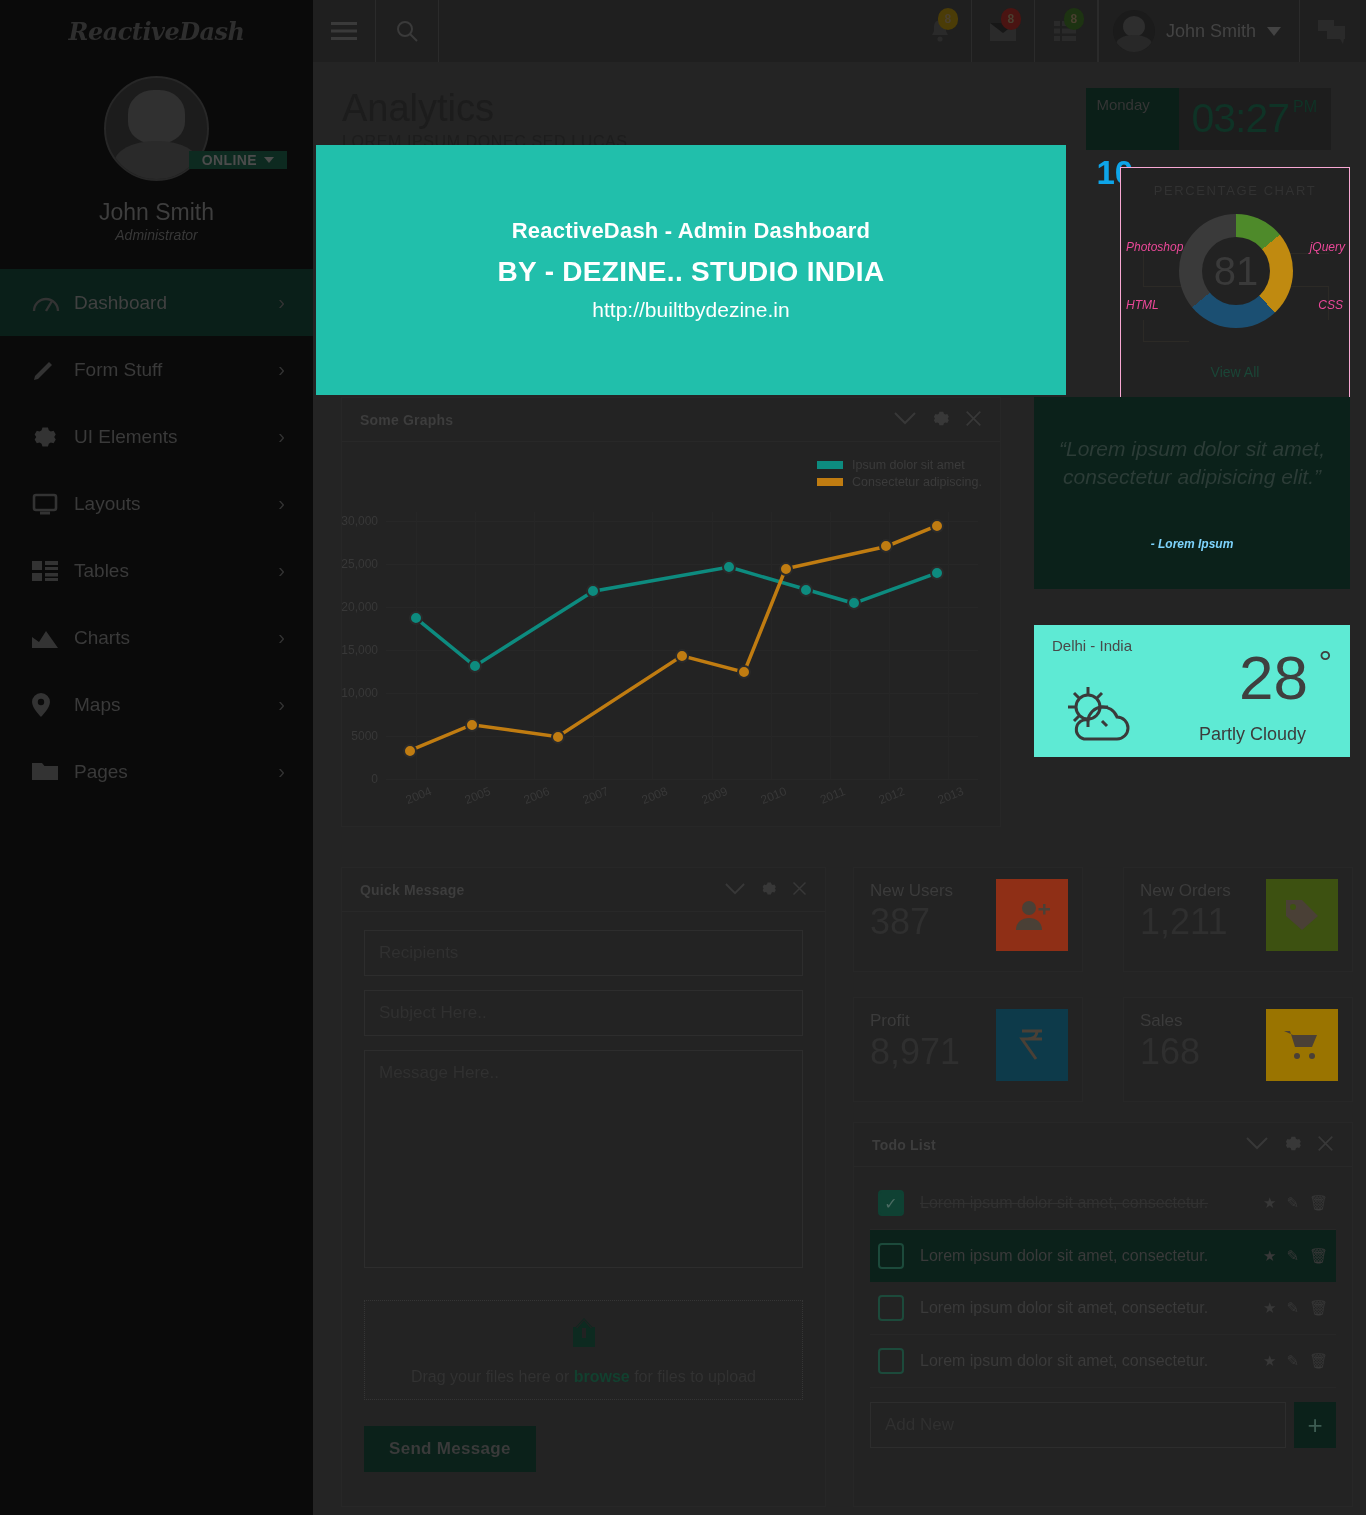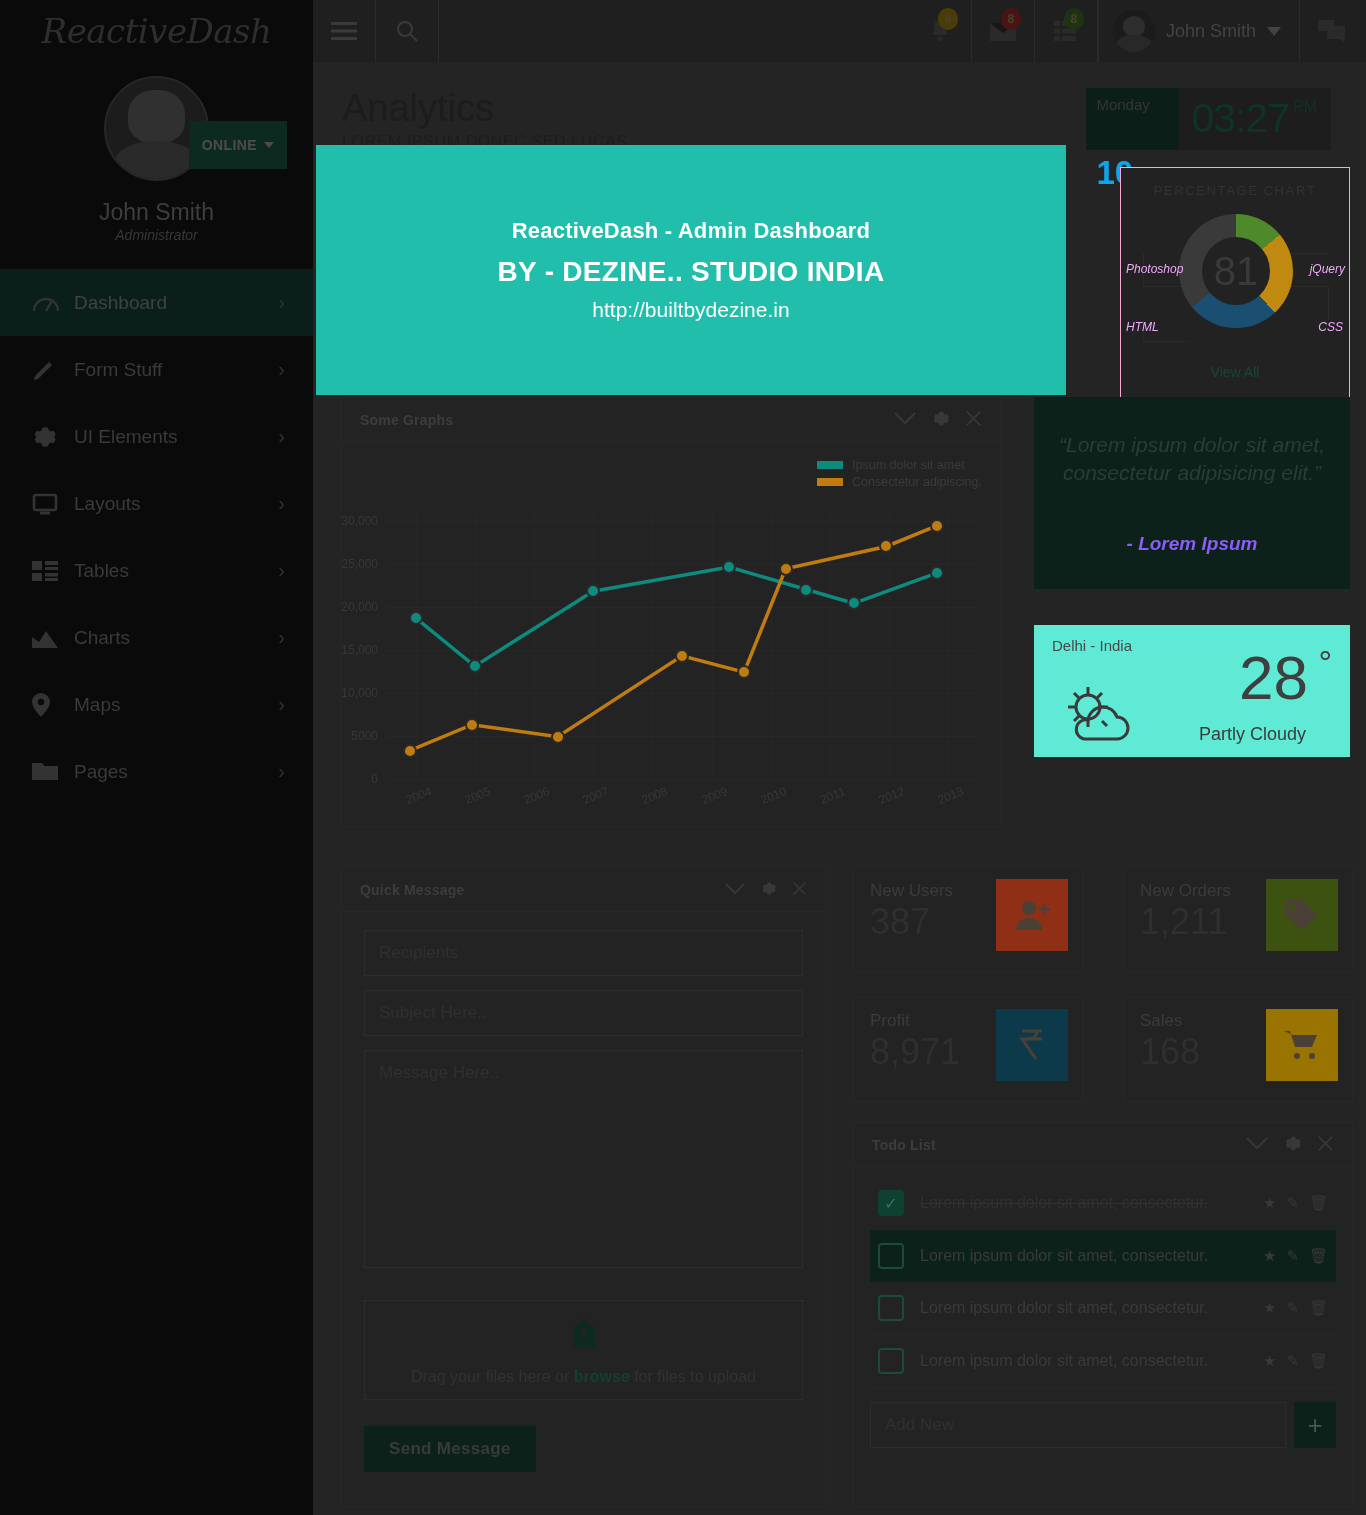--- a/index.html
+++ b/index.html
@@ -12,42 +12,42 @@
   
   #root { position: relative; width: 1366px; height: 1515px; background:#242424; }
 
   
   .sidebar {
     position: absolute; left:0; top:0; width:313px; height:1515px;
     background:#0a0a0a;
   }
   .brand {
     height:62px; display:flex; align-items:center; justify-content:center;
-    font-family:"DejaVu Serif", serif; font-style:italic; font-weight:normal;
-    font-size:34px; color:#2e2e2e; letter-spacing:-0.5px;
+    font-family:"DejaVu Serif", serif; font-style:italic; font-weight:bold;
+    font-size:24px; color:#2e2e2e; letter-spacing:-0.5px;
   }
   .profile { padding:14px 0 20px; text-align:center; position:relative; }
   .avatar-wrap { position:relative; display:inline-block; }
   .avatar-big {
     width:105px; height:105px; border-radius:50%;
     background:#1c1c1c; border:2px solid #272727;
     display:block; position:relative; overflow:hidden;
   }
   .avatar-big::before{
     content:""; position:absolute; left:22%; top:12%; width:56%; height:52%;
     border-radius:45% 45% 40% 40%; background:#303030;
   }
   .avatar-big::after{
     content:""; position:absolute; left:8%; top:62%; width:84%; height:46%;
     border-radius:48% 48% 0 0; background:#2a2a2a;
   }
   .online-badge {
     position:absolute; right:-78px; bottom:12px;
     background:#0d2a20; color:#4c4c4c; font-size:14px; font-weight:bold;
-    letter-spacing:.4px; padding:16px 13px; display:flex; align-items:center; gap:7px;
+    letter-spacing:.4px; padding:1px 13px; display:flex; align-items:center; gap:7px;
   }
   .online-badge .caret { border-left:5px solid transparent; border-right:5px solid transparent; border-top:6px solid #4c4c4c; }
   .prof-name { margin-top:14px; font-size:23px; color:#3e3e3e; }
   .prof-role { font-size:14px; font-style:italic; color:#383838; margin-top:1px; }
 
   .nav { margin-top:6px; }
   .nav-item {
     height:67px; display:flex; align-items:center; padding:0 28px 0 32px;
     color:#3a3a3a; font-size:19px; position:relative; cursor:pointer;
   }
@@ -121,21 +121,21 @@
   }
   .donut::after{
     content:""; position:absolute; left:23px; top:23px; width:68px; height:68px;
     border-radius:50%; background:#222;
   }
   .donut-val{
     position:absolute; left:0; top:0; width:114px; height:114px;
     display:flex; align-items:center; justify-content:center;
     font-size:40px; color:#3a3a3a; z-index:3;
   }
-  .pc-lab { position:absolute; font-size:12px; font-style:italic; color:#f0abfc;margin-top:22px; }
+  .pc-lab { position:absolute; font-size:12px; font-style:italic; color:#ec4899; }
   .pc-ps { left:5px; top:42px; }
   .pc-jq { right:6px; top:42px; }
   .pc-html{ left:5px; top:100px; }
   .pc-css { right:8px; top:100px; }
   .pc-line { position:absolute; background:#2c2a26; }
   .pct-viewall { text-align:center; font-size:14px; color:#1a4637; padding-top:6px; }
 
   
   .panel { background:#232323; border:1px solid #272727; }
   .panel-head {
@@ -159,21 +159,21 @@
   .vgrid { position:absolute; top:0; bottom:0; width:1px; background:#262626; }
   .dot { position:absolute; width:14px; height:14px; border-radius:50%; margin:-7px 0 0 -7px; border:2px solid #2a2a2a; }
 
   
   .quote {
     position:absolute; right:16px; top:335px; width:316px; height:192px;
     background:#0b211a; display:flex; flex-direction:column;
     align-items:center; justify-content:center; padding:18px 22px;
   }
   .quote-txt { font-size:21px; font-style:italic; color:#2c3c37; text-align:center; line-height:1.32; }
-  .quote-by { font-size:19px; font-style:italic; font-weight:bold; color:#8b5cf6; margin-top:46px; }
+  .quote-by { font-size:12px; font-style:italic; font-weight:bold; color:#7dd3fc; margin-top:46px; }
 
   
   .weather {
     position:absolute; right:16px; top:563px; width:316px; height:132px;
     background:#5eead4; overflow:hidden;
   }
   .wx-city { position:absolute; left:18px; top:12px; font-size:15px; color:#494949; }
   .wx-temp { position:absolute; right:42px; top:22px; font-size:62px; color:#3f3f3f; line-height:1; }
   .wx-deg  { position:absolute; right:18px; top:18px; font-size:34px; color:#3f3f3f; }
   .wx-desc { position:absolute; right:44px; bottom:12px; font-size:18px; color:#3c3c3c; }

